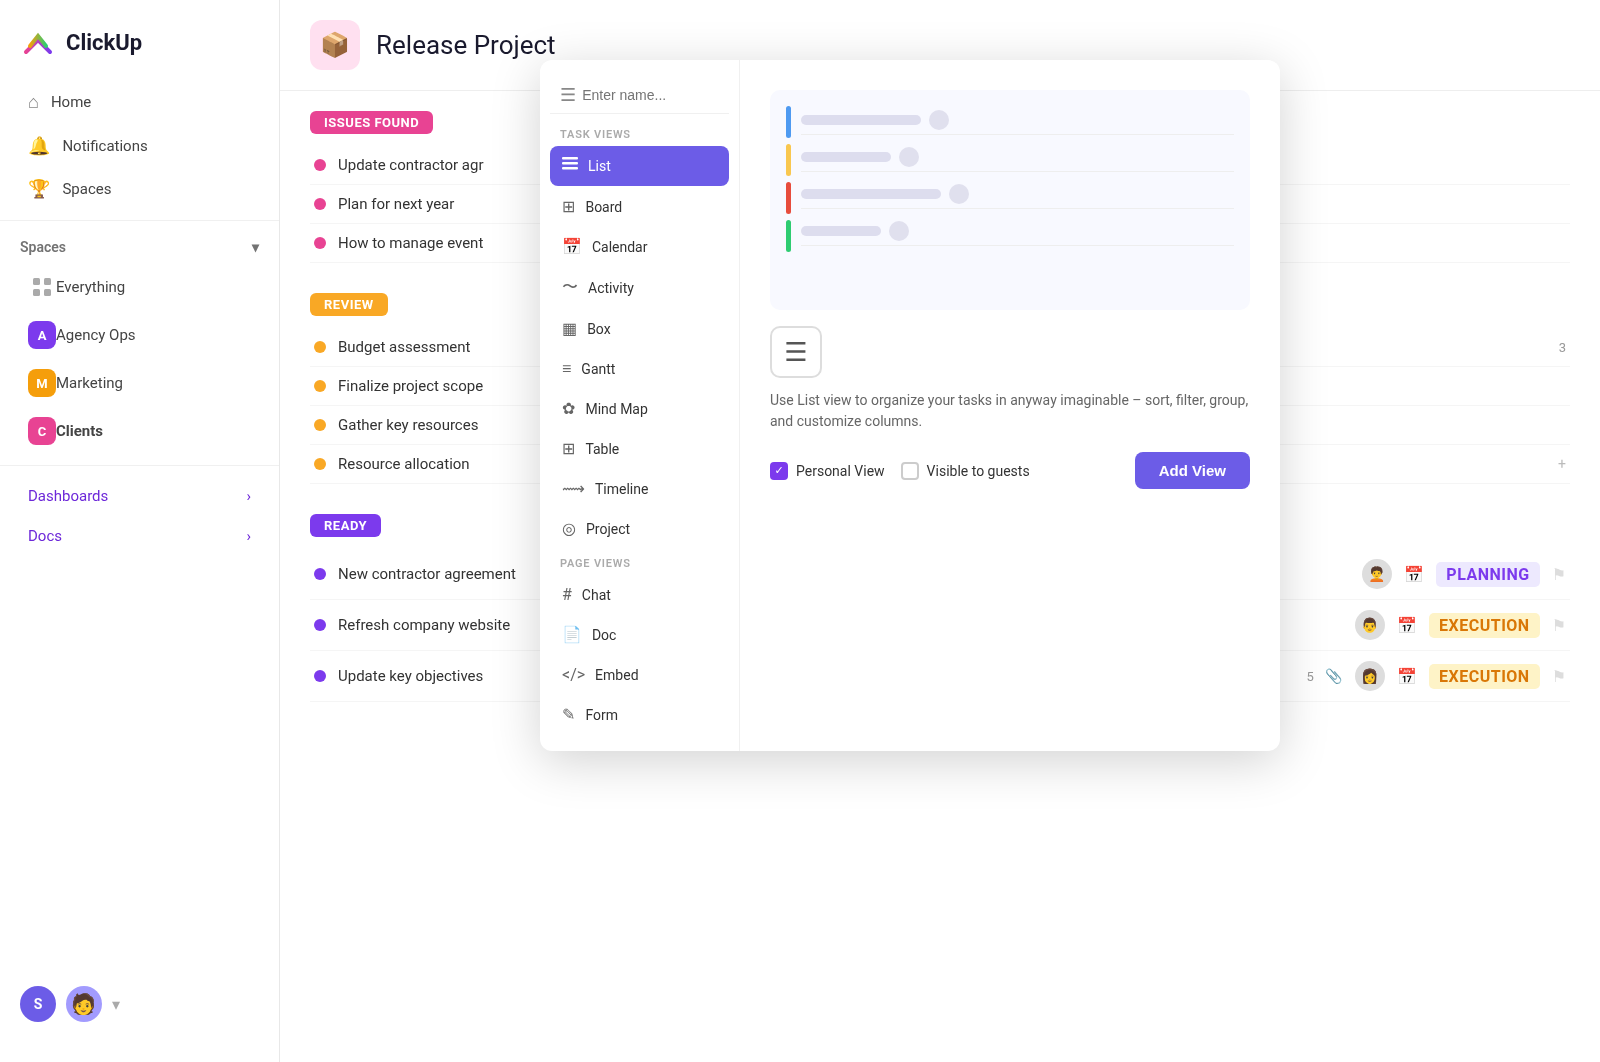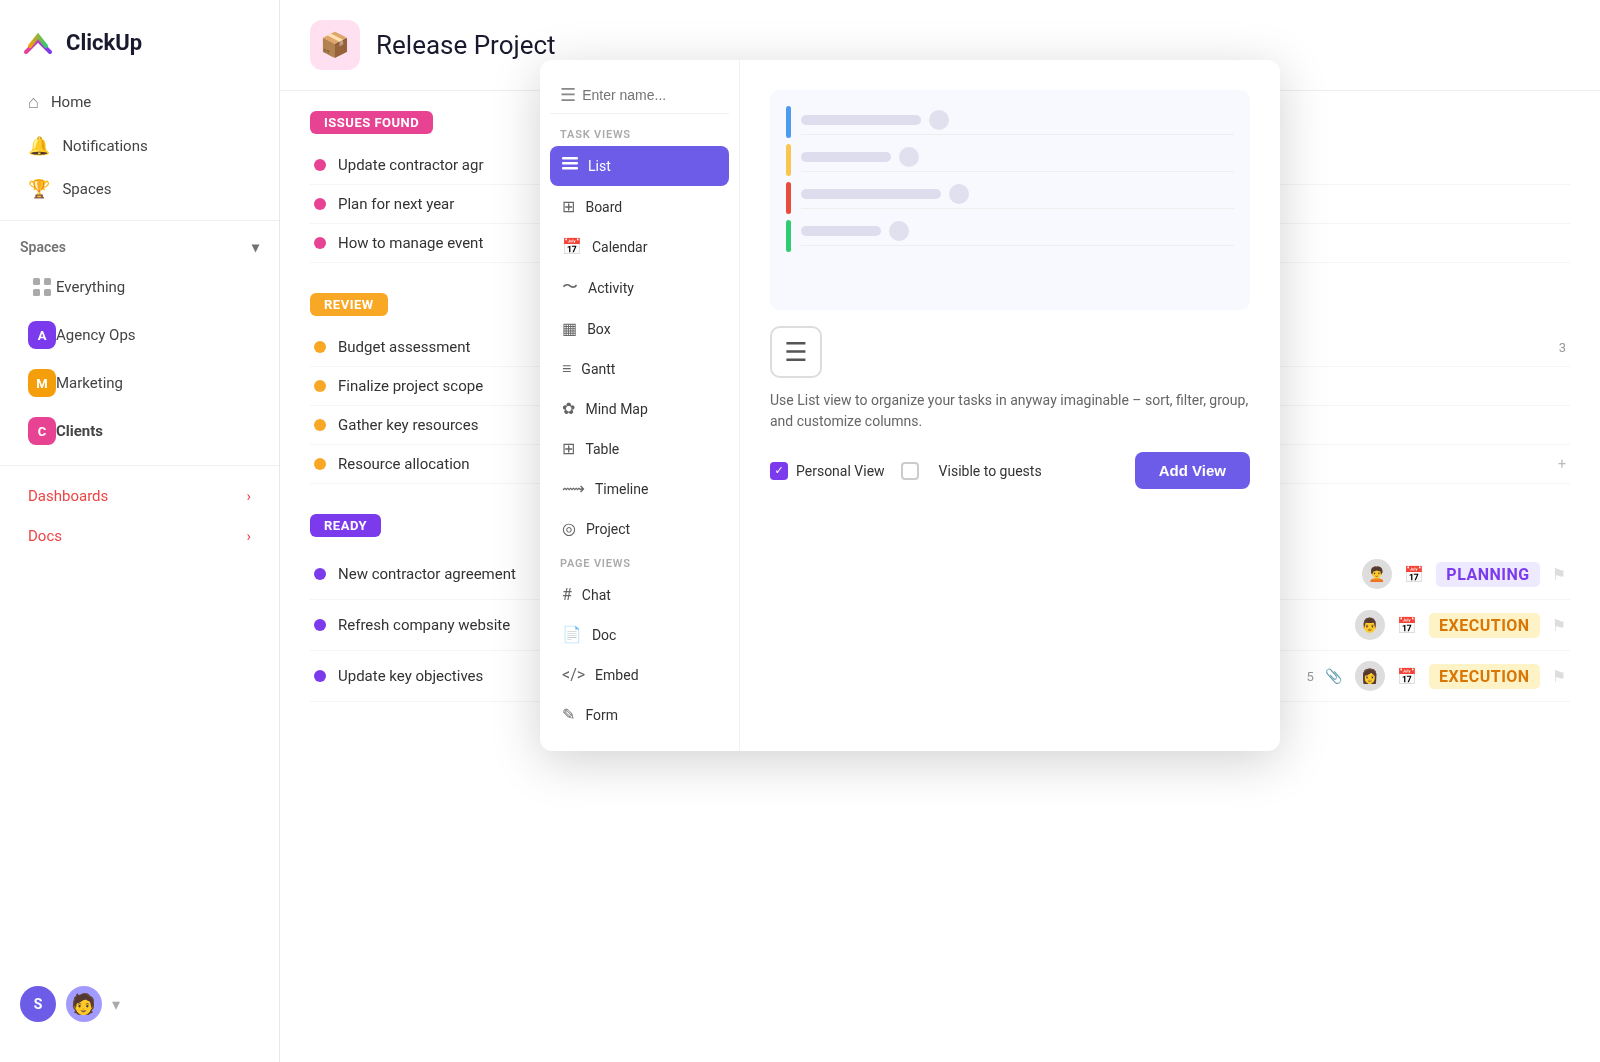--- a/index.html
+++ b/index.html
@@ -95,21 +95,21 @@
       color: #888;
     }
     .clients-item { font-weight: 700; }
     .section-item {
       display: flex;
       align-items: center;
       justify-content: space-between;
       padding: 10px 20px;
       cursor: pointer;
       font-size: 15px;
-      color: #ef4444;
+      color: #6d28d9;
       border-radius: 6px;
       margin: 1px 8px;
     }
     .sidebar-bottom {
       margin-top: auto;
       padding: 16px 20px;
       display: flex;
       align-items: center;
       gap: 10px;
     }
@@ -355,21 +355,21 @@
       border-radius: 4px;
       display: flex;
       align-items: center;
       justify-content: center;
       color: white;
       font-size: 11px;
     }
     .visible-guests {
       display: flex;
       align-items: center;
-      gap: 20px;
+      gap: 8px;
       font-size: 14px;
       color: #333;
     }
     .checkbox-empty {
       width: 18px;
       height: 18px;
       border: 2px solid #ccc;
       border-radius: 4px;
     }
     .add-view-btn {

